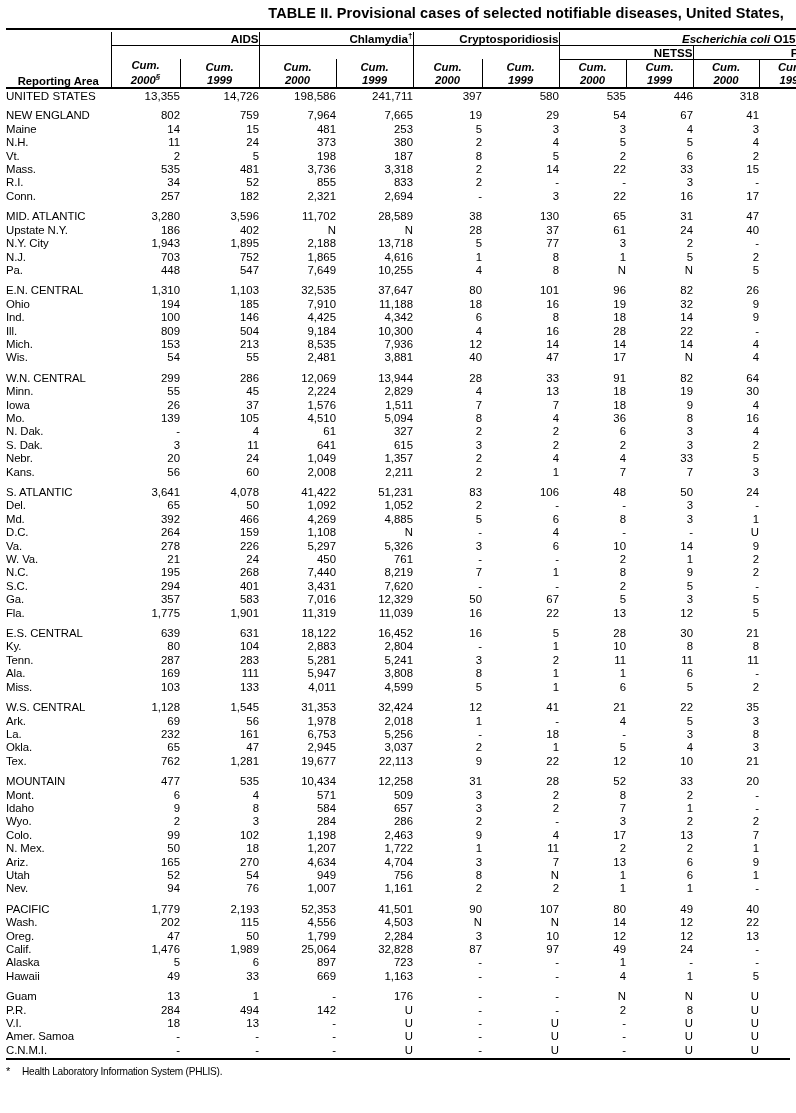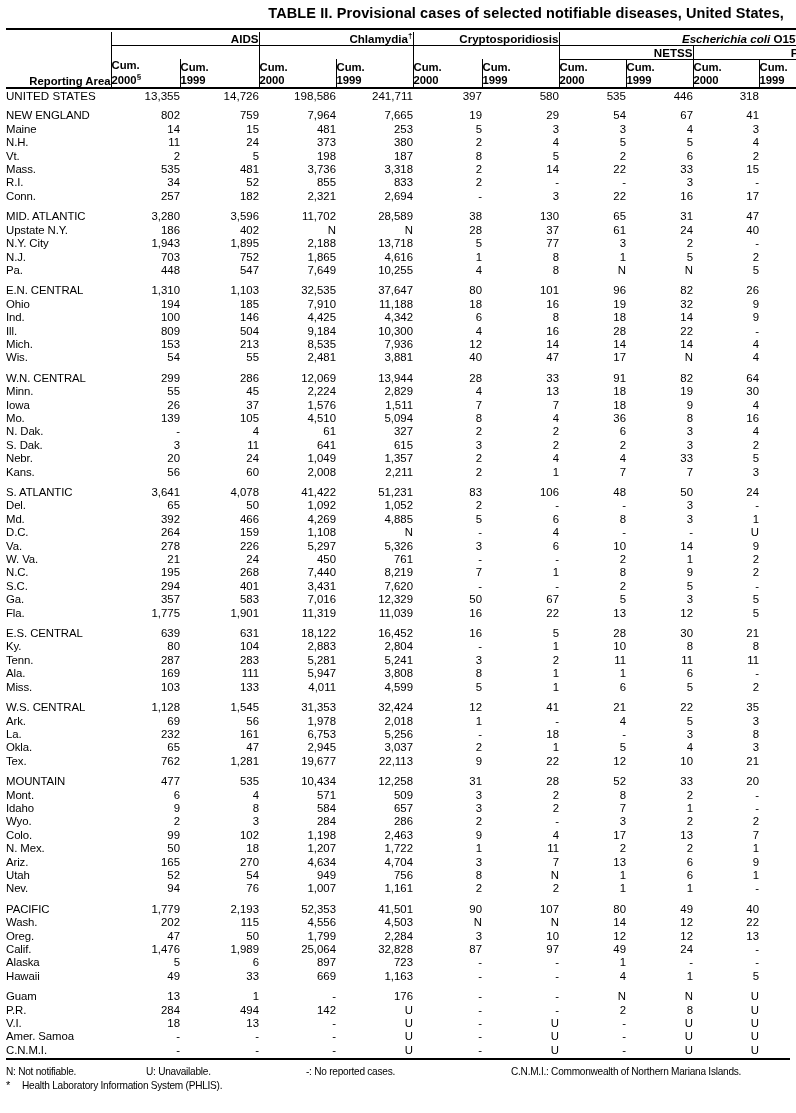--- a/index.html
+++ b/index.html
@@ -41,29 +41,31 @@
     text-align:right;
     font-weight:bold;
     font-size:11.6px;
     padding:1px 0 2px;
     line-height:1.12;
   }
   .hdr-cell.nob-r{border-right:none;}
   .hdr-sub{
     border-left:1.6px solid #000;
     border-right:1.6px solid #000;
+    text-align:center;
     font-weight:bold;
     font-size:11.3px;
     line-height:1.15;
     padding:1px 0 2px;
+    font-style:italic;
   }
   .ital{font-style:italic;}
   .rep-area{
     font-weight:bold;font-size:11.3px;
-    text-align:right;padding-left:2px;padding-bottom:2px;
+    text-align:center;padding-left:2px;padding-bottom:2px;
     border-right:1.6px solid #000;
   }
   .thickline td{border-bottom:2.2px solid #000;height:0;line-height:0;font-size:0;}
   .blankhdr{border-right:1.6px solid #000;}
 
   
   tr.d td{height:13.4px;line-height:13.4px;font-size:11.4px;}
   td.area{text-align:left;padding-left:1px;white-space:nowrap;letter-spacing:-0.1px;}
   td.num{text-align:right;padding-right:13px;white-space:nowrap;}
   tr.gap td{height:7px;line-height:7px;font-size:0;}
@@ -1099,23 +1101,20 @@
           <td class="num">U</td>
           <td class="num">U</td>
           <td class="num">U</td>
         </tr>
       </tbody>
   </table>
 
   <div class="sep-top"></div>
 
   <div class="foot">
-    <div class="keyline">
-      <span class="k1">N: Not notifiable.</span><span class="k2">U: Unavailable.</span><span class="k3">-: No reported cases.</span><span>C.N.M.I.: Commonwealth of Northern Mariana Islands.</span>
-    </div>
 
     <div class="fn">
       <span class="mk">*</span>
       <span class="ind">Health Laboratory Information System (PHLIS).</span>
     </div>
 
   </div>
 </div>
 
 </body></html>

